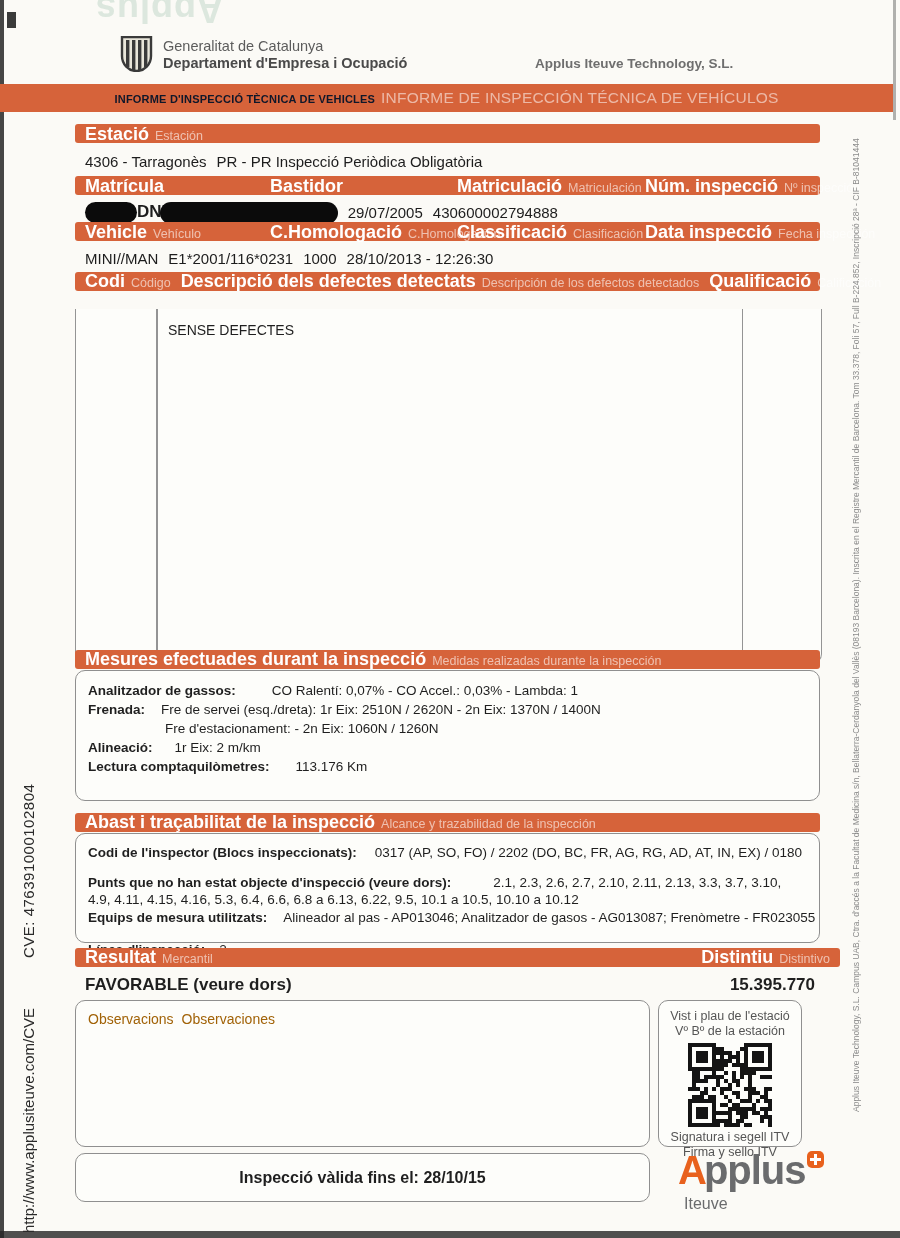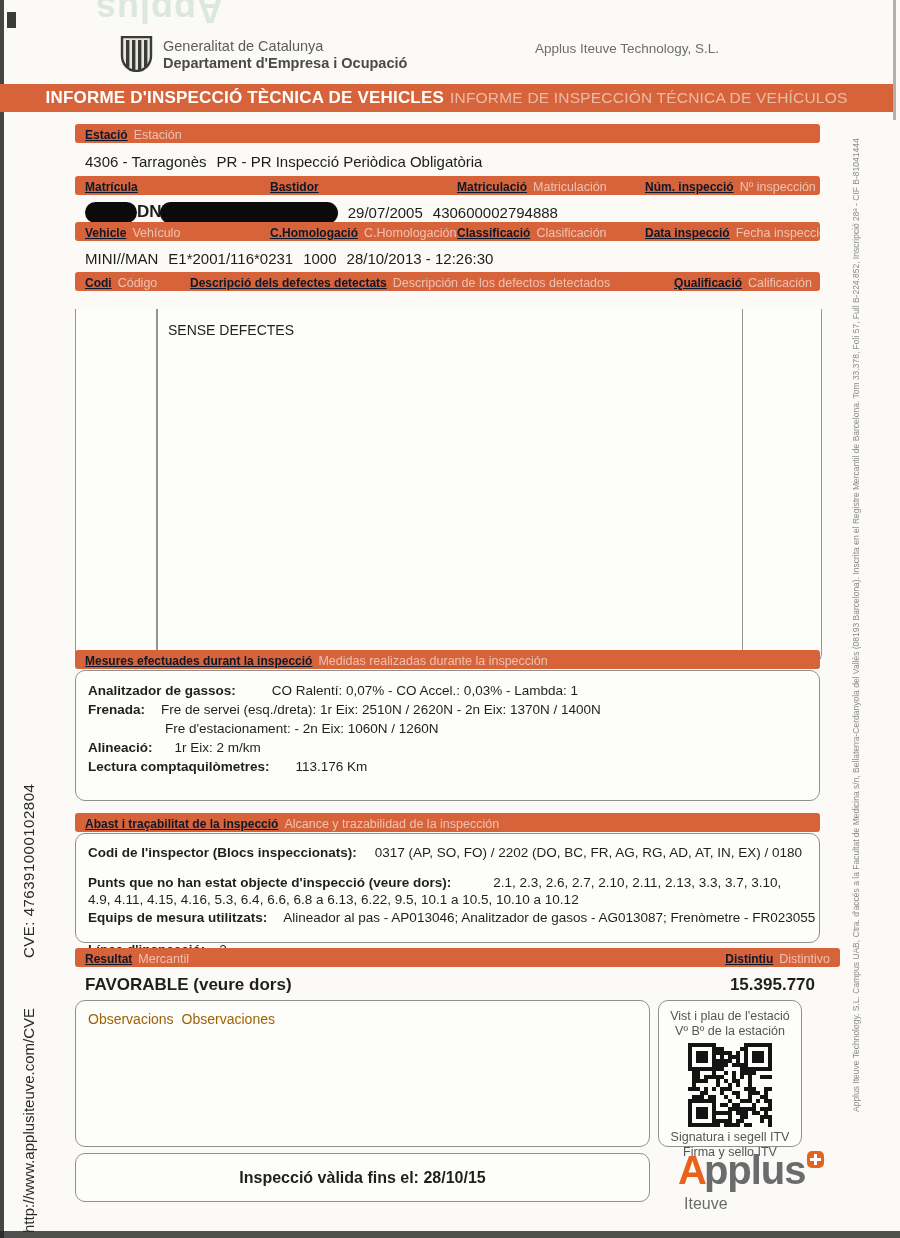--- a/index.html
+++ b/index.html
@@ -11,31 +11,31 @@
   #edge-bottom{left:0;top:1231px;width:900px;height:7px;opacity:.8;}
   #edge-right-top{left:893px;top:0;width:3px;height:120px;opacity:.35;}
   #corner-mark{left:7px;top:12px;width:9px;height:16px;opacity:.9;}
   #watermark{position:absolute;left:95px;top:-12px;transform:rotate(180deg);
              font-size:36px;font-weight:bold;color:rgba(150,190,165,.30);letter-spacing:1px;}
   
   #hdr-logo{position:absolute;left:120px;top:36px;}
   #hdr-text{position:absolute;left:163px;top:38px;line-height:17px;}
   .hl1{font-size:14.5px;color:#5c5c5c;}
   .hl2{font-size:14.5px;font-weight:bold;color:#4a4a4a;}
-  #hdr-company{position:absolute;left:535px;top:41px;font-size:13.5px;color:#6e6e6e;}
+  #hdr-company{position:absolute;left:535px;top:56px;font-size:13.5px;color:#6e6e6e;font-weight:bold;}
   
   #banner{position:absolute;left:0;top:84px;width:893px;height:28px;background:#d6633a;
           text-align:center;line-height:28px;white-space:nowrap;}
-  #banner b{color:#ffffff;font-size:17px;letter-spacing:.2px;}
+  #banner b{color:#0f172a;font-size:11px;letter-spacing:.2px;}
   #banner span{color:rgba(255,255,255,.55);font-size:15.5px;margin-left:6px;letter-spacing:.2px;}
   
   .cx{position:absolute;left:75px;width:745px;}
   .obar{background:#d6633a;border-radius:3px;height:19px;display:flex;align-items:center;}
   .obar .cell{padding-left:10px;white-space:nowrap;}
-  .bl{font-weight:bold;color:#0f172a;font-size:12px;text-decoration:underline;}
+  .bl{font-weight:bold;color:#ffffff;font-size:18px;}
   .bl2{color:rgba(255,255,255,.6);font-size:12.5px;margin-left:6px;}
   .grid4{display:grid;grid-template-columns:185px 187px 188px 1fr;}
   .grid2{display:grid;grid-template-columns:372px 1fr;}
   .val{font-size:15px;color:#1d1d1d;padding-left:10px;white-space:nowrap;}
   .vrow{height:33px;display:flex;align-items:center;}
   .redact{background:#0b0b0b;border-radius:11px;display:inline-block;vertical-align:middle;}
   
   #def-hdr{display:flex;}
   #def-hdr .dc1{width:95px;}
   #def-hdr .dc2{flex:1;}

